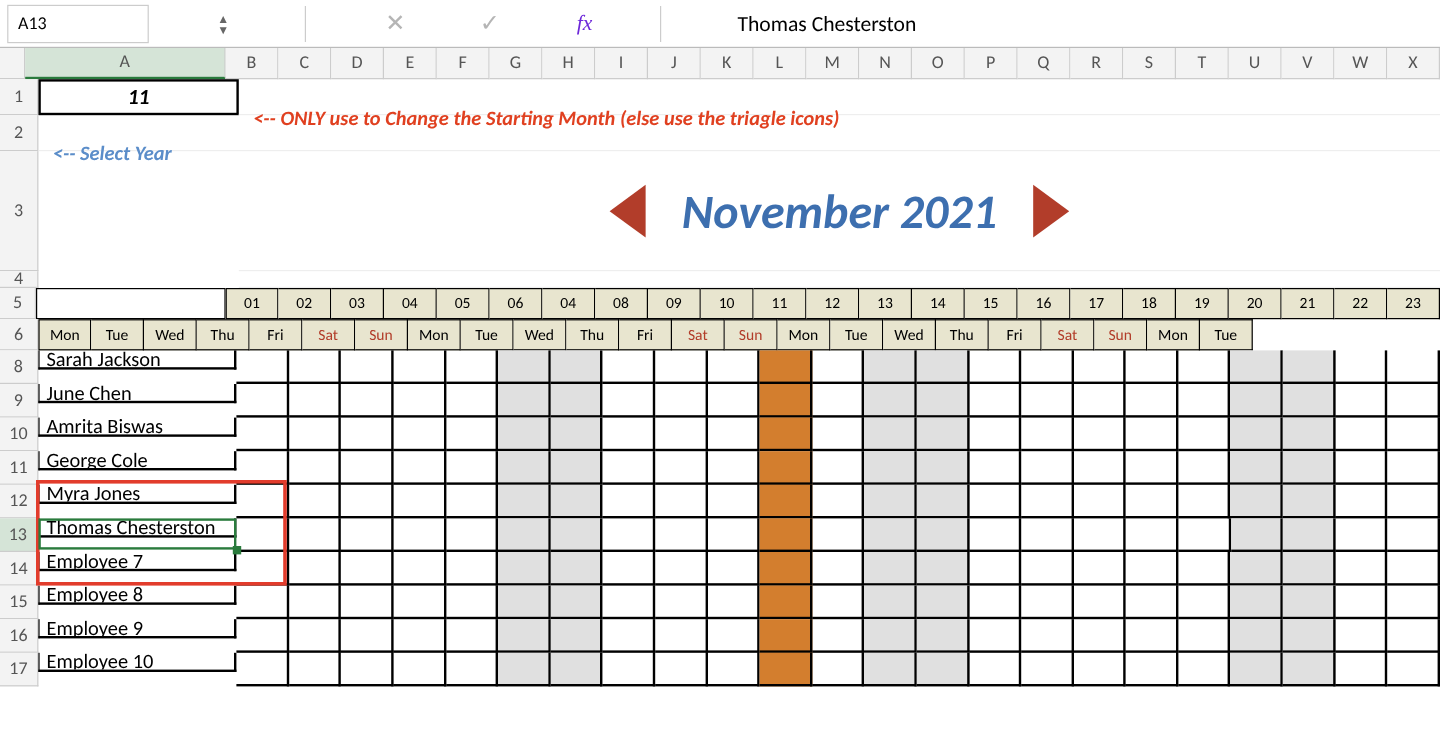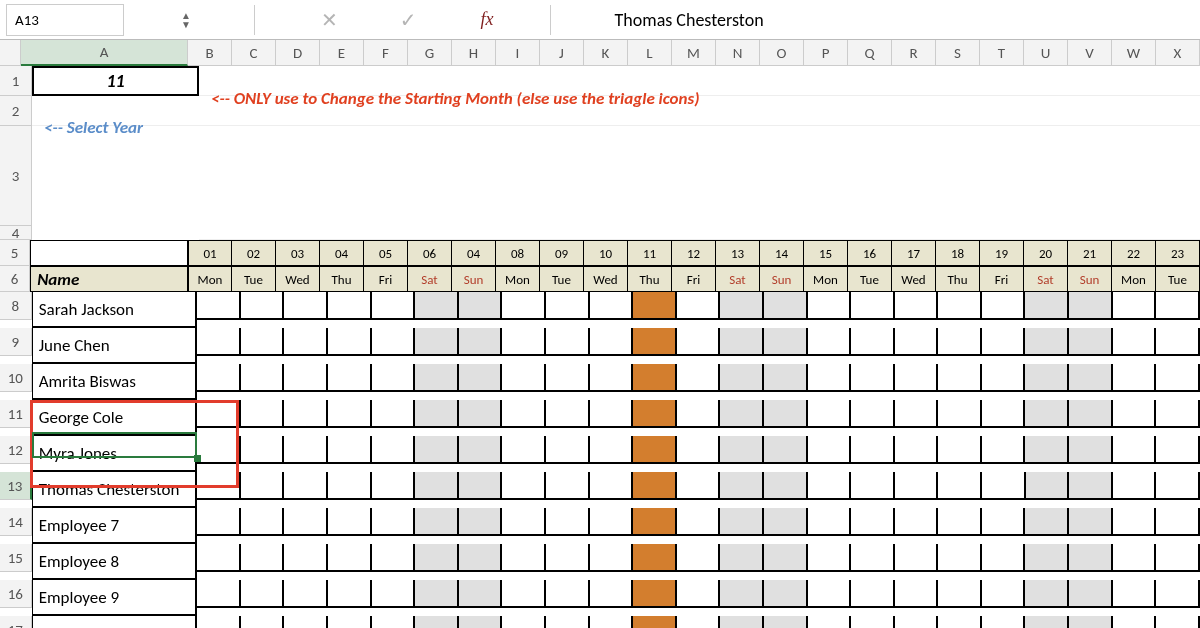--- a/index.html
+++ b/index.html
@@ -36,21 +36,21 @@
     flex-direction: column;
     justify-content: center;
     width: 20px;
     height: 32px;
     font-size: 10px;
     color: #666;
   }
   .stepper span { line-height: 9px; text-align: center; cursor: pointer; }
   .divider { width: 1px; height: 30px; background: #ccc; margin: 0 12px; }
   .fb-btn { color: #b5b5b5; font-size: 20px; padding: 0 8px; cursor: pointer; }
-  .fx-label { font-style: italic; font-family: "Times New Roman", serif; font-size: 18px; color:#7f1d1d; margin: 0 4px 0 10px; }
+  .fx-label { font-style: italic; font-family: "Times New Roman", serif; font-size: 18px; color:#6d28d9; margin: 0 4px 0 10px; }
   .fx-sep { width:1px; height:30px; background:#ccc; margin:0 10px 0 6px;}
   .formula-input {
     flex: 1;
     height: 32px;
     font-size: 18px;
     padding: 0 8px;
     color:#000;
     display:flex;
     align-items:center;
   }
@@ -188,21 +188,21 @@
 
   .emp-name {
     width:167px;
     border-bottom:2px solid #000;
     border-right:2px solid #000;
     border-left:1px solid #000;
     font-size:17px;
     padding-left:6px;
     display:flex;
     align-items:center;
-    height:36px;
+    height:16px;
     overflow:hidden;
     white-space:nowrap;
   }
   .day-cell {
     width:44px;
     border-right:2px solid #000;
     border-bottom:2px solid #000;
     height:28px;
   }
   .weekend-c { background:#e0e0e0; }
@@ -286,20 +286,27 @@
   </div>
   <div class="grid-row row2">
     <div class="rowh">2</div>
     <div class="gap">
       <span class="hint blue">&lt;-- Select Year</span>
     </div>
   </div>
   <div class="grid-row row3">
     <div class="rowh">3</div>
     <div class="cellA"></div>
+    <div class="gap">
+      <div class="month-area">
+        <div class="tri left"></div>
+        <div class="month-title">November 2021</div>
+        <div class="tri right"></div>
+      </div>
+    </div>
   </div>
   <div class="grid-row row4">
     <div class="rowh">4</div>
     <div class="cellA"></div>
     <div class="gap"></div>
   </div>
 
   <div class="grid-row row5">
     <div class="rowh">5</div>
     <div class="hd-name" style="background:#fff;border-top:1px solid #000;"></div>
@@ -325,21 +332,20 @@
         <div class="hd-cell">19</div>
         <div class="hd-cell">20</div>
         <div class="hd-cell">21</div>
         <div class="hd-cell">22</div>
         <div class="hd-cell">23</div>
       </div>
   </div>
 
   <div class="grid-row row6">
     <div class="rowh">6</div>
-    <div class="hd-name">Name</div>
     <div id="daydows" class="header6">
         <div class="hd-cell">Mon</div>
         <div class="hd-cell">Tue</div>
         <div class="hd-cell">Wed</div>
         <div class="hd-cell">Thu</div>
         <div class="hd-cell">Fri</div>
         <div class="hd-cell weekend-h">Sat</div>
         <div class="hd-cell weekend-h">Sun</div>
         <div class="hd-cell">Mon</div>
         <div class="hd-cell">Tue</div>

